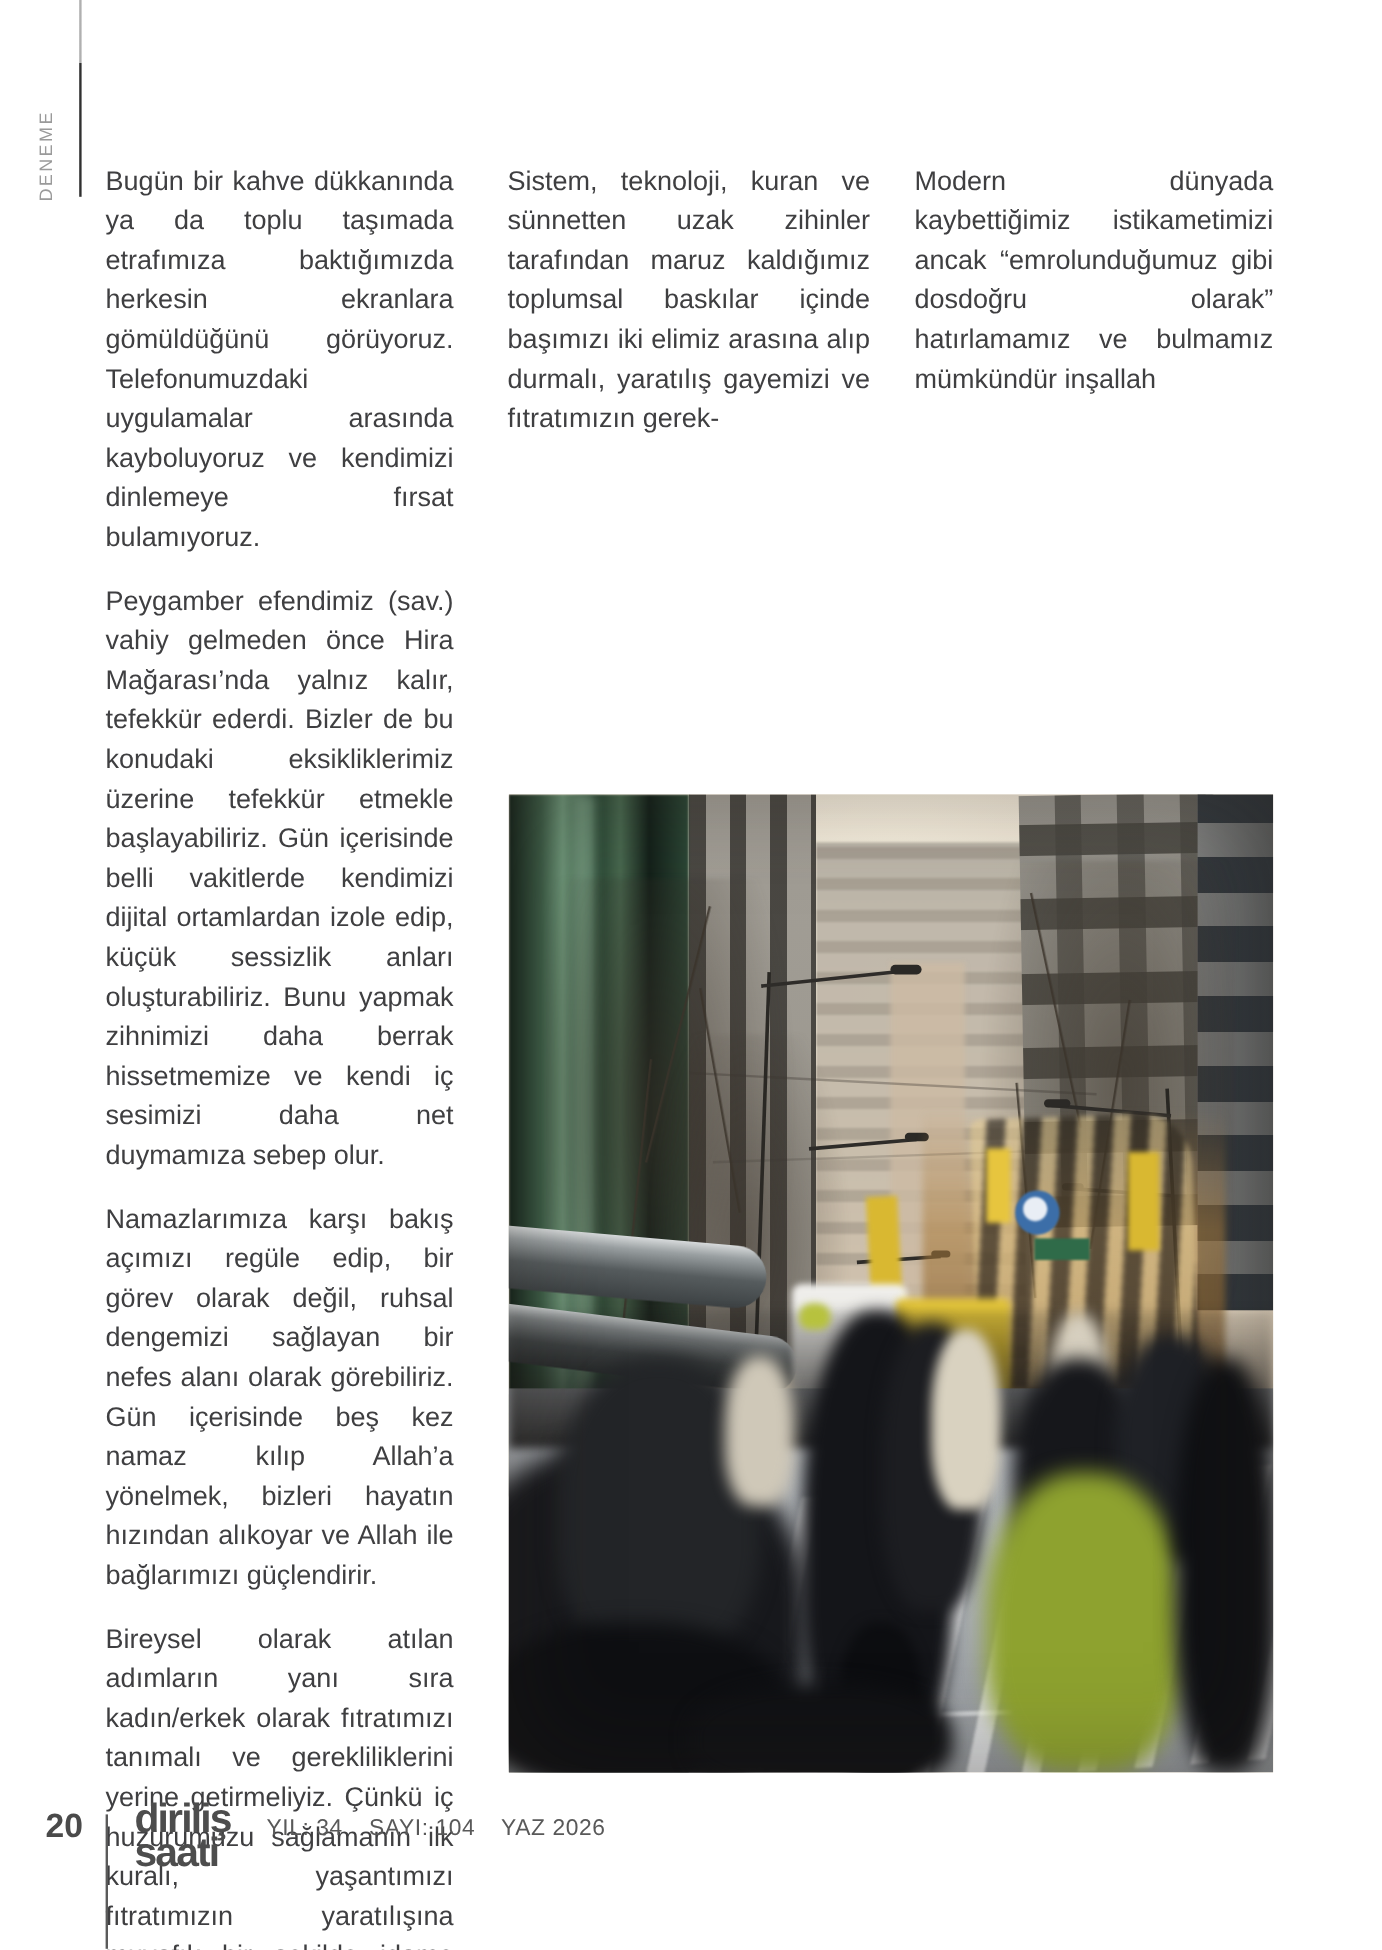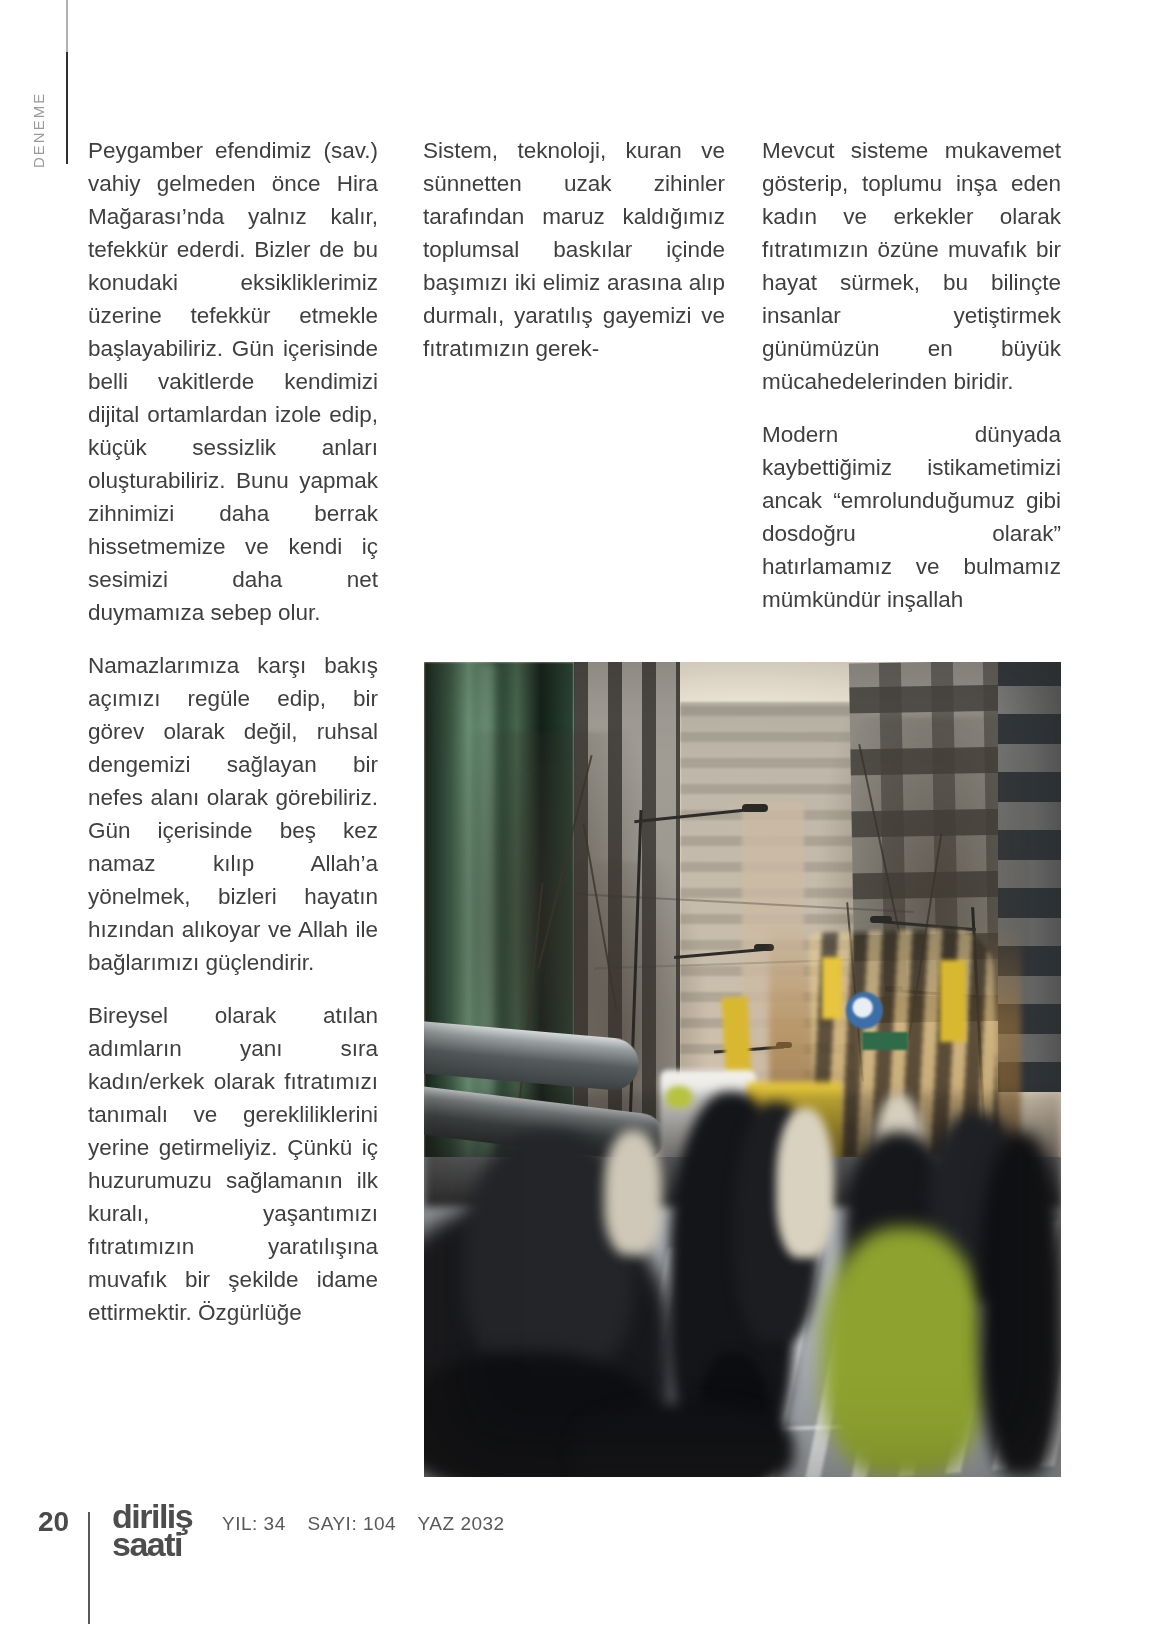--- a/index.html
+++ b/index.html
@@ -94,31 +94,31 @@
 </style>
 </head>
 <body>
 
 <div class="page">
 
   <div class="side-rule"></div>
   <div class="side-label">DENEME</div>
 
   <div class="col col--1">
+    <p>Bugün bir kahve dükkanında ya da toplu taşımada etrafımıza baktığımızda herkesin ekranlara gömüldüğünü görüyoruz. Telefonumuzdaki uygulamalar arasında kayboluyoruz ve kendimizi dinlemeye fırsat bulamıyoruz.</p>
     <p>Peygamber efendimiz (sav.) vahiy gelmeden önce Hira Mağarası’nda yalnız kalır, tefekkür ederdi. Bizler de bu konudaki eksikliklerimiz üzerine tefekkür etmekle başlayabiliriz. Gün içerisinde belli vakitlerde kendimizi dijital ortamlardan izole edip, küçük sessizlik anları oluşturabiliriz. Bunu yapmak zihnimizi daha berrak hissetmemize ve kendi iç sesimizi daha net duymamıza sebep olur.</p>
     <p>Namazlarımıza karşı bakış açımızı regüle edip, bir görev olarak değil, ruhsal dengemizi sağlayan bir nefes alanı olarak görebiliriz. Gün içerisinde beş kez namaz kılıp Allah’a yönelmek, bizleri hayatın hızından alıkoyar ve Allah ile bağlarımızı güçlendirir.</p>
     <p>Bireysel olarak atılan adımların yanı sıra kadın/erkek olarak fıtratımızı tanımalı ve gerekliliklerini yerine getirmeliyiz. Çünkü iç huzurumuzu sağlamanın ilk kuralı, yaşantımızı fıtratımızın yaratılışına muvafık bir şekilde idame ettirmektir. Özgürlüğe</p>
   </div>
 
   <div class="col col--2">
     <p>Sistem, teknoloji, kuran ve sünnetten uzak zihinler tarafından maruz kaldığımız toplumsal baskılar içinde başımızı iki elimiz arasına alıp durmalı, yaratılış gayemizi ve fıtratımızın gerek-</p>
   </div>
 
   <div class="col col--3">
-    <p>Mevcut sisteme mukavemet gösterip, toplumu inşa eden kadın ve erkekler olarak fıtratımızın özüne muvafık bir hayat sürmek, bu bilinçte insanlar yetiştirmek günümüzün en büyük mücahedelerinden biridir.</p>
     <p>Modern dünyada kaybettiğimiz istikametimizi ancak “emrolunduğumuz gibi dosdoğru olarak” hatırlamamız ve bulmamız mümkündür inşallah</p>
   </div>
 
   <div class="photo" role="img" aria-label="Blurred crowd of pedestrians and cyclists crossing a busy city street between tall buildings">
     <div class="sky"></div>
     <div class="glow"></div>
 
     <div class="b-center"></div>
     <div class="tower"></div>
     <div class="b-right"></div>
@@ -195,16 +195,16 @@
 
   <div class="pageno">20</div>
   <div class="foot-rule"></div>
   <div class="logo">
     <div>diriliş</div>
     <div>saati</div>
   </div>
   <div class="issue">
     <span>YIL: 34</span>
     <span>SAYI: 104</span>
-    <span>YAZ 2032</span>
+    <span>YAZ 2026</span>
   </div>
 
 </div>
 
 </body></html>

